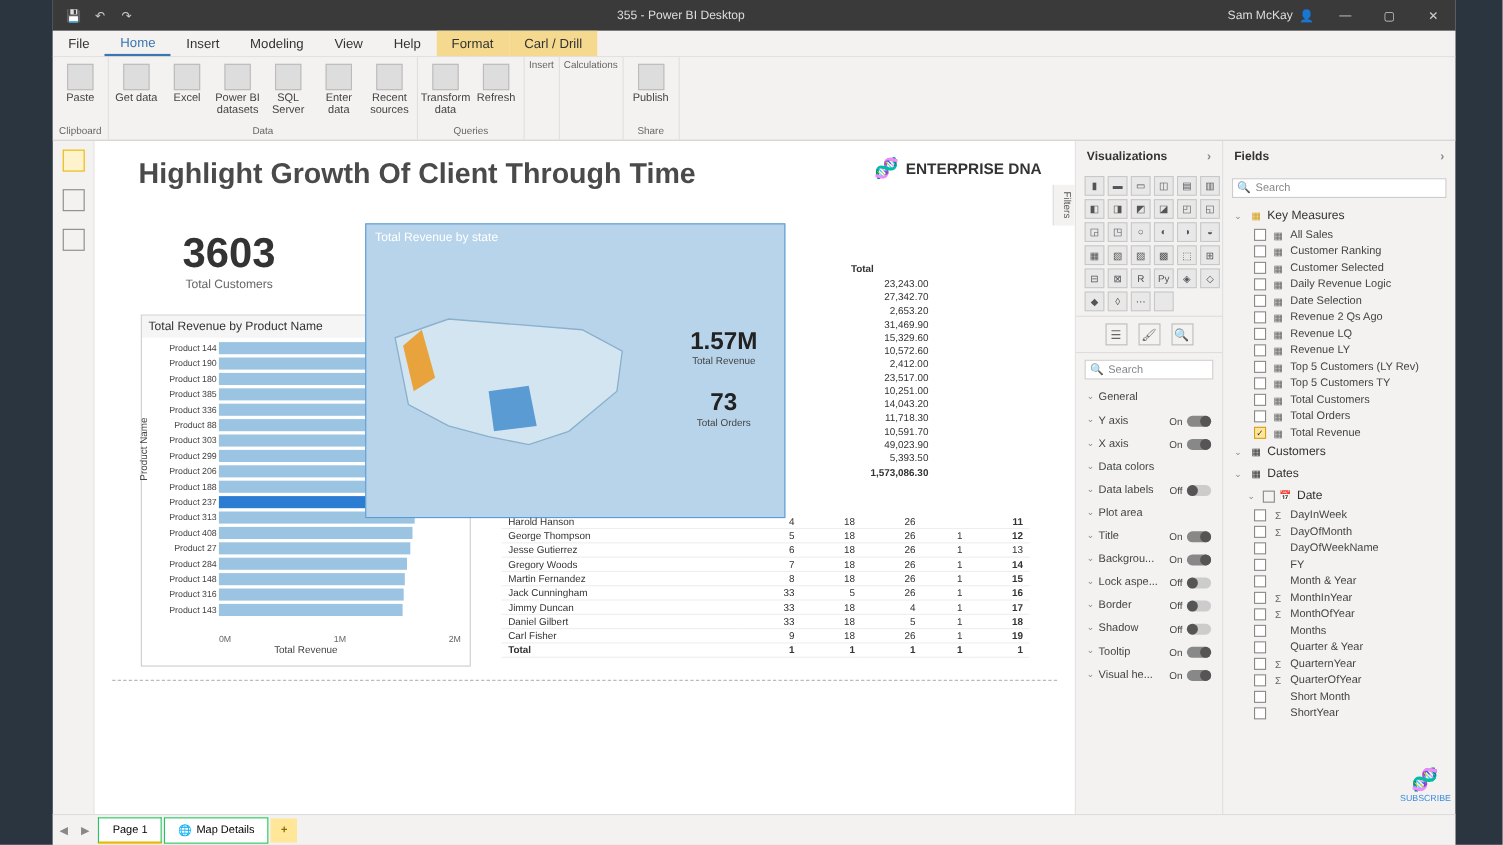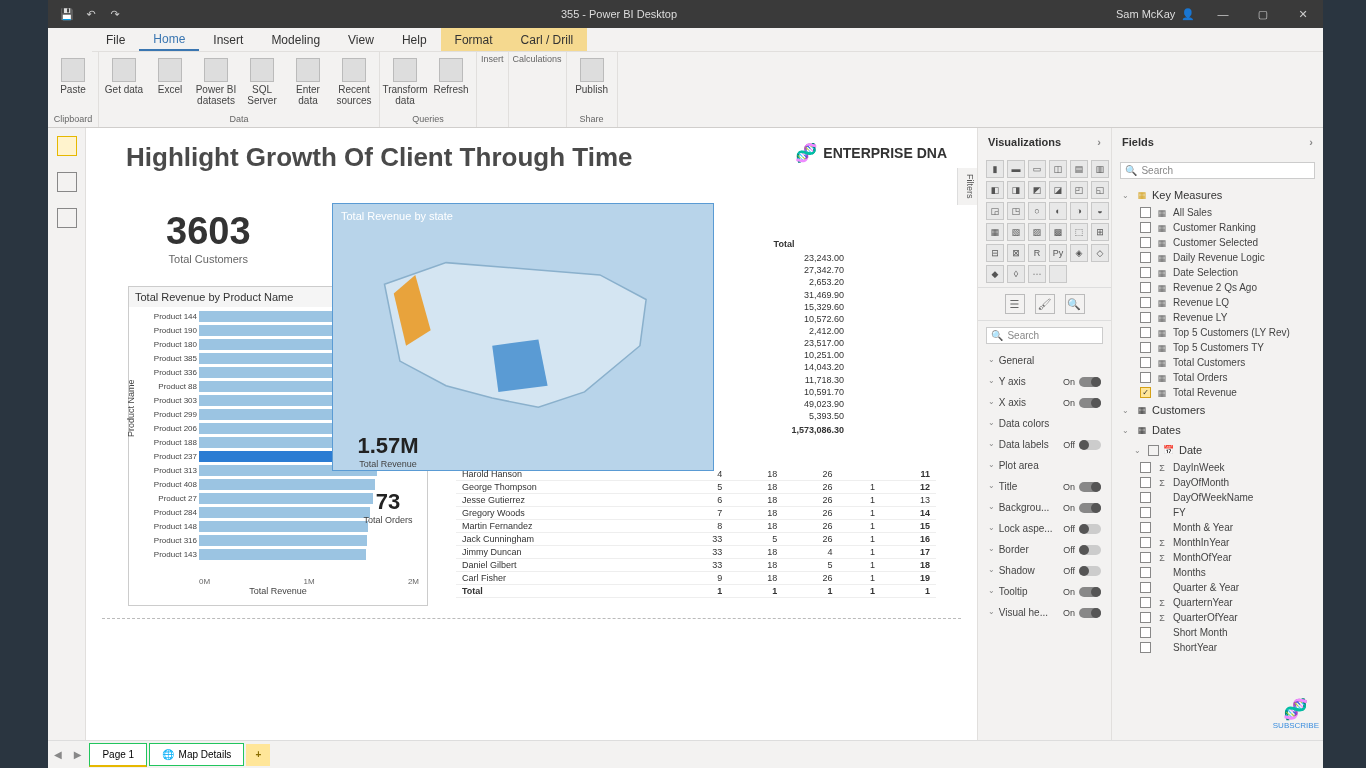--- a/index.html
+++ b/index.html
@@ -9,21 +9,21 @@
 
 .title-bar { height: 28px; background: #3a3a3a; color: #fff; display: flex; align-items: center; font-size: 11px; }
 .title-bar .qat { display: flex; gap: 10px; padding-left: 12px; }
 .title-bar .qat span { width: 14px; height: 14px; display: flex; align-items: center; justify-content: center; cursor: pointer; color: #ccc; }
 .title-bar .title { flex: 1; text-align: center; color: #ddd; }
 .title-bar .user { padding-right: 8px; color: #ddd; display: flex; align-items: center; gap: 6px; }
 .title-bar .win-ctrl { display: flex; }
 .title-bar .win-ctrl div { width: 40px; height: 28px; display: flex; align-items: center; justify-content: center; color: #ccc; cursor: pointer; }
 
 
-.menu-row { height: 24px; background: #f3f2f1; display: flex; align-items: center; border-bottom: 1px solid #e1dfdd; margin-left: 44px; }
+.menu-row { height: 24px; background: #f3f2f1; display: flex; align-items: center; border-bottom: 1px solid #e1dfdd; }
 .menu-row .file { padding: 0 14px; height: 100%; display: flex; align-items: center; font-size: 12px; color: #333; cursor: pointer; }
 .menu-row .tab { padding: 0 14px; height: 100%; display: flex; align-items: center; font-size: 12px; color: #333; cursor: pointer; }
 .menu-row .tab.active-home { color: #3a76b1; border-bottom: 2px solid #3a76b1; }
 .menu-row .tab.active-fmt { background: #f5d98f; }
 
 
 .ribbon { height: 76px; background: #f3f2f1; display: flex; border-bottom: 1px solid #d0cecc; font-size: 10px; }
 .rgroup { border-right: 1px solid #e1dfdd; display: flex; flex-direction: column; padding: 2px 4px; }
 .rgroup-body { flex: 1; display: flex; align-items: flex-start; gap: 4px; }
 .rgroup-label { text-align: center; font-size: 9px; color: #666; padding-bottom: 1px; }
@@ -57,21 +57,21 @@
 .barchart .ylabel { position: absolute; left: 2px; top: 50%; transform: rotate(-90deg) translateX(10px); transform-origin: left; font-size: 9px; color: #444; }
 .barchart .brow { display: flex; align-items: center; height: 14px; position: relative; }
 .barchart .brow .bl { position: absolute; left: -62px; width: 60px; text-align: right; font-size: 8px; color: #444; }
 .barchart .brow .bar { height: 11px; background: #9bc4e2; }
 .barchart .brow.hl .bar { background: #2b7cd3; }
 .barchart .xaxis { display: flex; justify-content: space-between; padding: 0 8px 0 70px; font-size: 8px; color: #666; }
 .barchart .xlabel { text-align: center; font-size: 9px; color: #444; }
 
 .map-tooltip { position: absolute; top: 75px; left: 246px; width: 382px; height: 268px; background: #b8d4ea; border: 1px solid #5a9bd4; font-size: 10px; }
 .map-tooltip .mt-title { color: #fff; padding: 6px 8px; font-size: 11px; }
-.map-tooltip .mt-body { display: flex; height: 230px; flex-direction: column; }
+.map-tooltip .mt-body { display: flex; height: 230px; }
 .map-tooltip .mt-map { flex: 1; position: relative; display: flex; align-items: center; justify-content: center; }
 .map-tooltip .mt-map svg { width: 90%; height: 90%; }
 .map-tooltip .mt-cards { width: 110px; display: flex; flex-direction: column; justify-content: center; gap: 20px; text-align: center; }
 .map-tooltip .mt-cards .mbig { font-size: 22px; font-weight: 700; color: #222; }
 .map-tooltip .mt-cards .mlbl { font-size: 9px; color: #444; }
 
 .side-nums { position: absolute; top: 110px; left: 638px; width: 120px; font-size: 9px; color: #333; text-align: right; line-height: 1.35; }
 .side-nums .hdr { font-weight: 700; text-align: center; margin-bottom: 2px; }
 .side-nums .tot { font-weight: 700; margin-top: 2px; }
 

